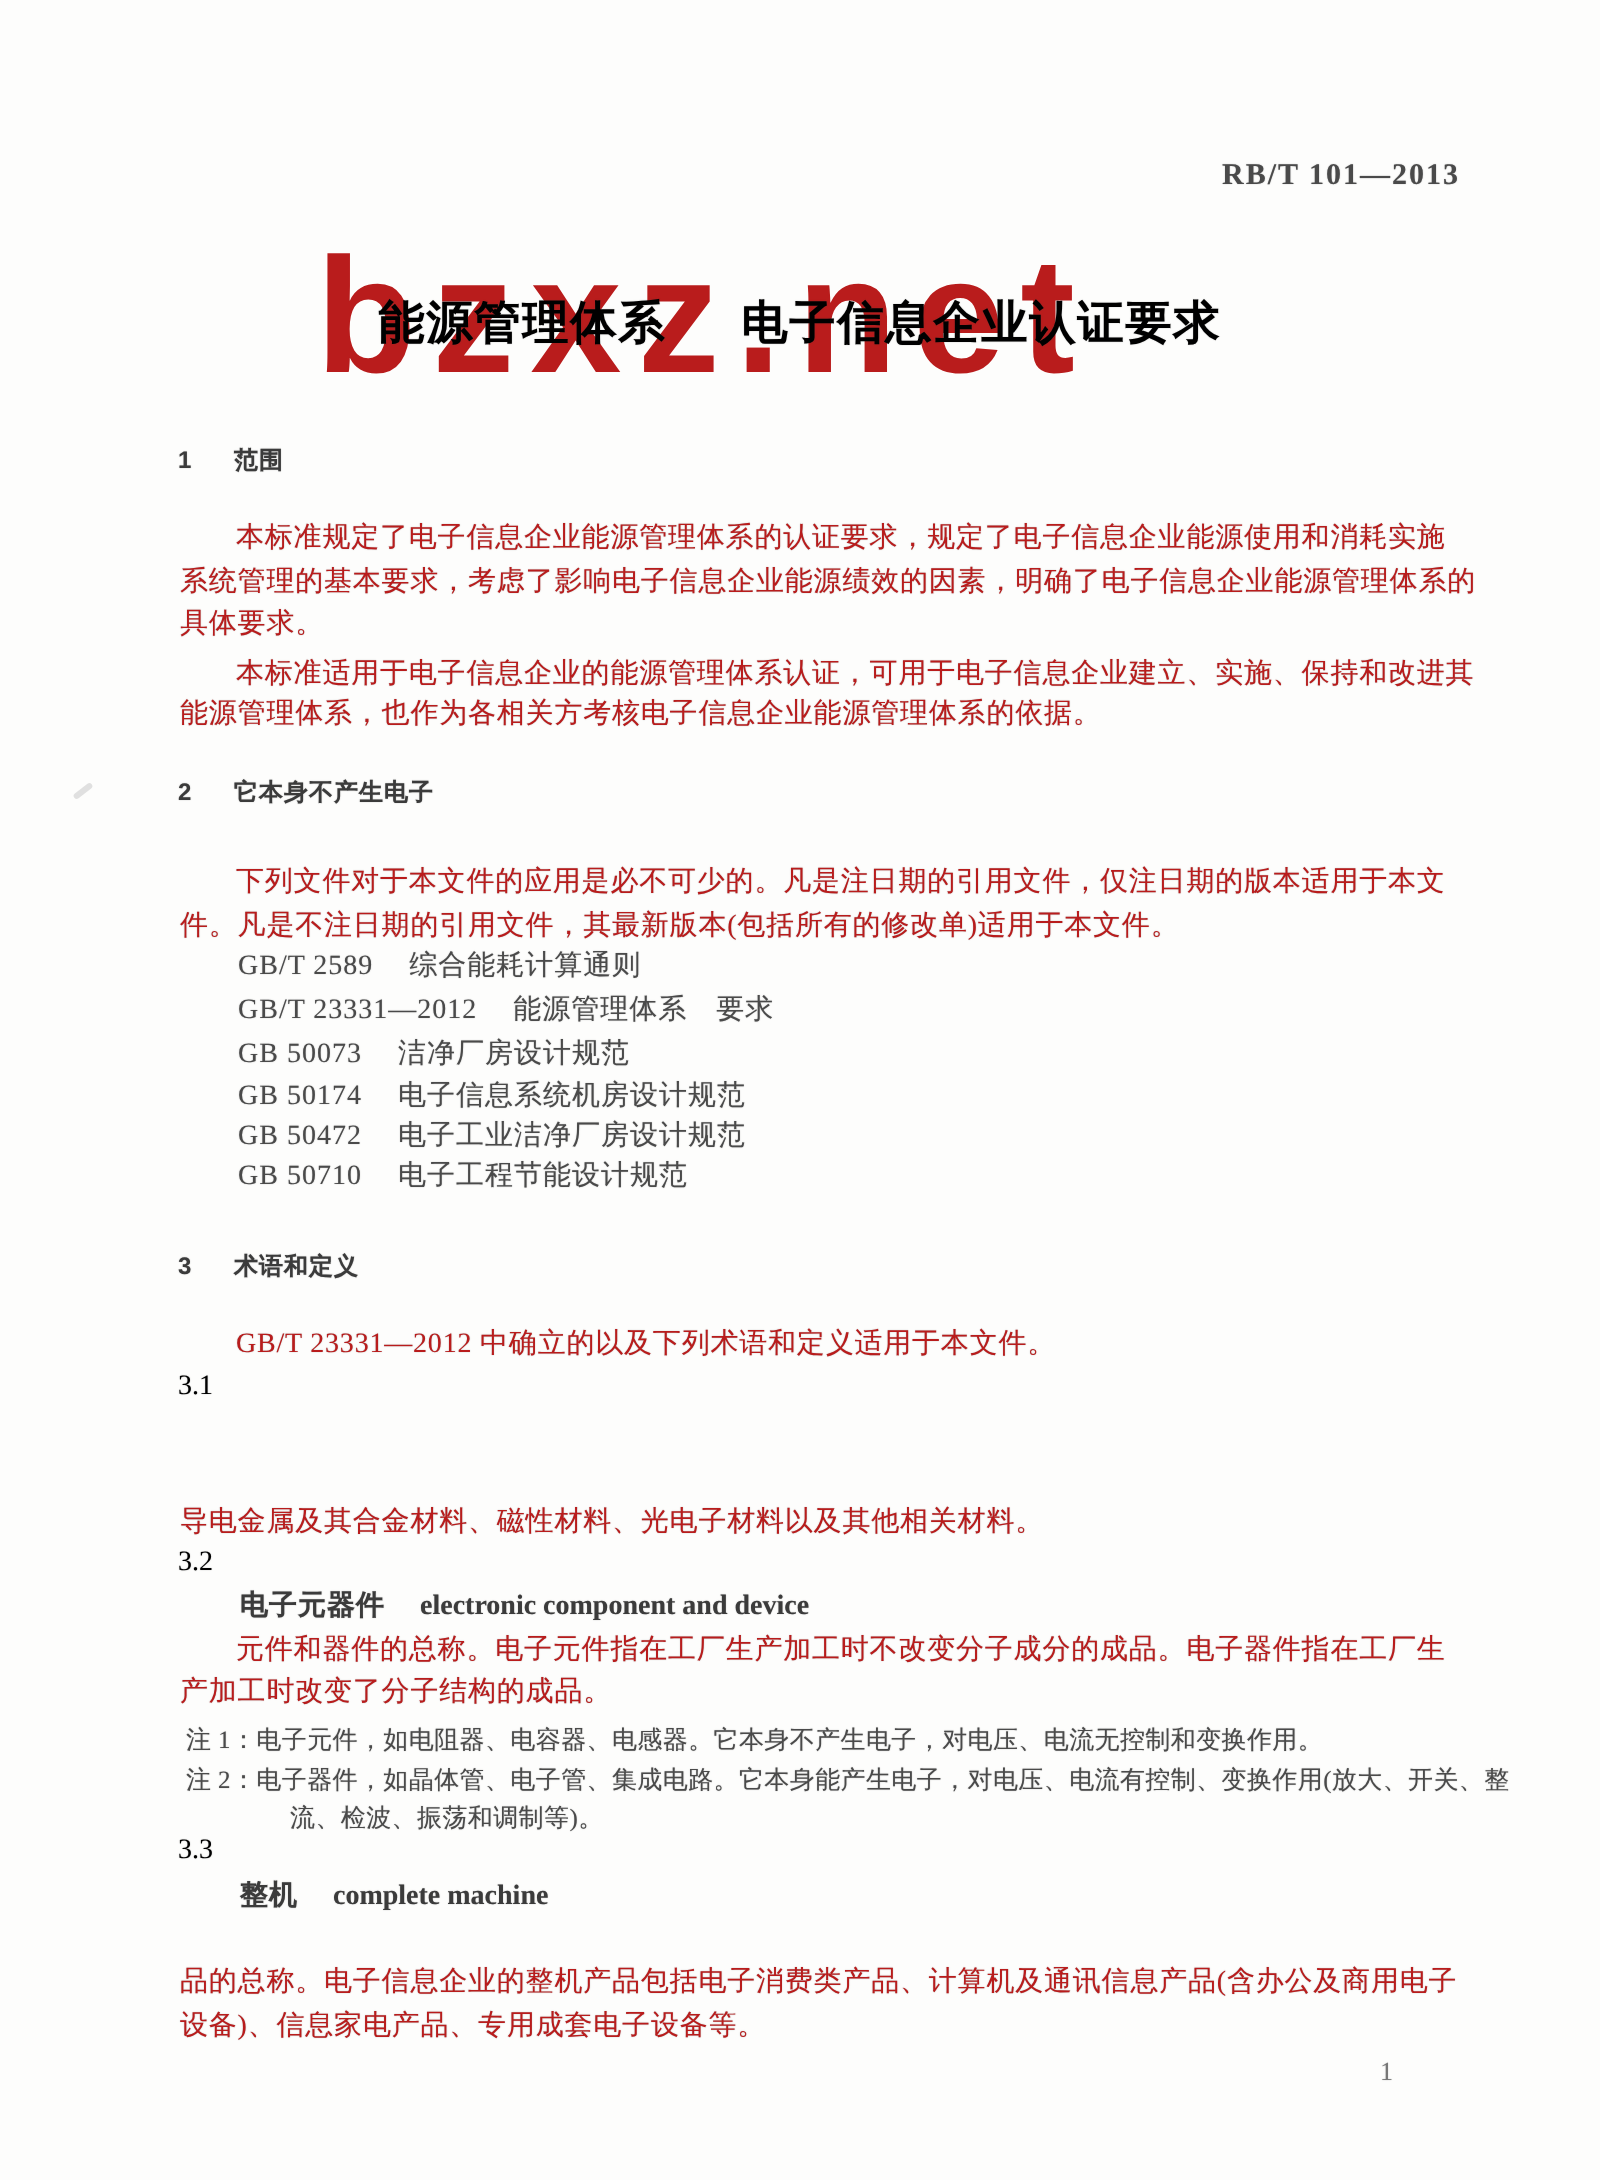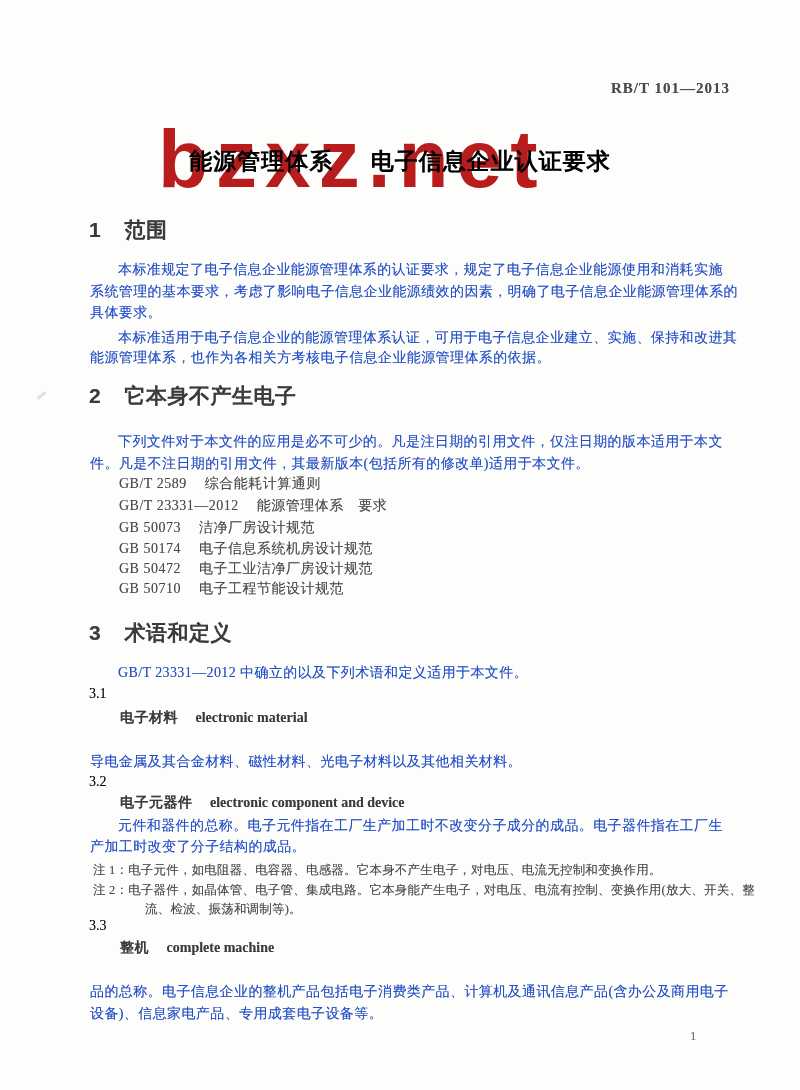--- a/index.html
+++ b/index.html
@@ -24,27 +24,27 @@
   .title{
     position:absolute;top:146px;left:0;width:100%;z-index:1;
     text-align:center;font-family:"Liberation Sans","DejaVu Sans",sans-serif;
     font-weight:bold;font-size:23px;color:#000000;letter-spacing:1px;
     white-space:nowrap;line-height:30px;
   }
   .title .tgap{margin-left:30px;}
   .h2{
     position:absolute;left:89px;
     font-family:"Liberation Sans","DejaVu Sans",sans-serif;
-    font-weight:bold;font-size:21px;color:#3b3b3b;letter-spacing:.5px;
+    font-weight:bold;font-size:12px;color:#3b3b3b;letter-spacing:.5px;
     white-space:nowrap;line-height:20px;
   }
   .h2 .hgap{margin-left:17px;}
   .bline{
     position:absolute;left:90px;
-    font-size:14px;letter-spacing:.4px;color:#1d4ed8;
+    font-size:14px;letter-spacing:.4px;color:#b91c1c;
     white-space:nowrap;line-height:20px;
   }
   .ind{padding-left:28px;}
   .ref{
     position:absolute;left:119px;
     font-size:14px;color:#4a4a4a;letter-spacing:.5px;
     white-space:nowrap;line-height:21px;
   }
   .ref .rtitle{margin-left:14px;}
   .snum{
@@ -129,24 +129,20 @@
     <span class="rtitle">电子工程节能设计规范</span>
   </div>
 
   <div class="h2" style="top:623px">
     <span>3</span>
     <span class="hgap">术语和定义</span>
   </div>
   <div class="bline ind" style="top:663px">GB/T 23331—2012 中确立的以及下列术语和定义适用于本文件。</div>
 
   <div class="snum" style="top:684px">3.1</div>
-  <div class="term" style="top:707px">
-    <span class="tcn">电子材料</span>
-    <span class="ten">electronic material</span>
-  </div>
   <div class="bline" style="top:752px">导电金属及其合金材料、磁性材料、光电子材料以及其他相关材料。</div>
 
   <div class="snum" style="top:772px">3.2</div>
   <div class="term" style="top:792px">
     <span class="tcn">电子元器件</span>
     <span class="ten">electronic component and device</span>
   </div>
   <div class="bline ind" style="top:816px">元件和器件的总称。电子元件指在工厂生产加工时不改变分子成分的成品。电子器件指在工厂生</div>
   <div class="bline" style="top:837px">产加工时改变了分子结构的成品。</div>
   <div class="note" style="top:861px">注 1：电子元件，如电阻器、电容器、电感器。它本身不产生电子，对电压、电流无控制和变换作用。</div>

